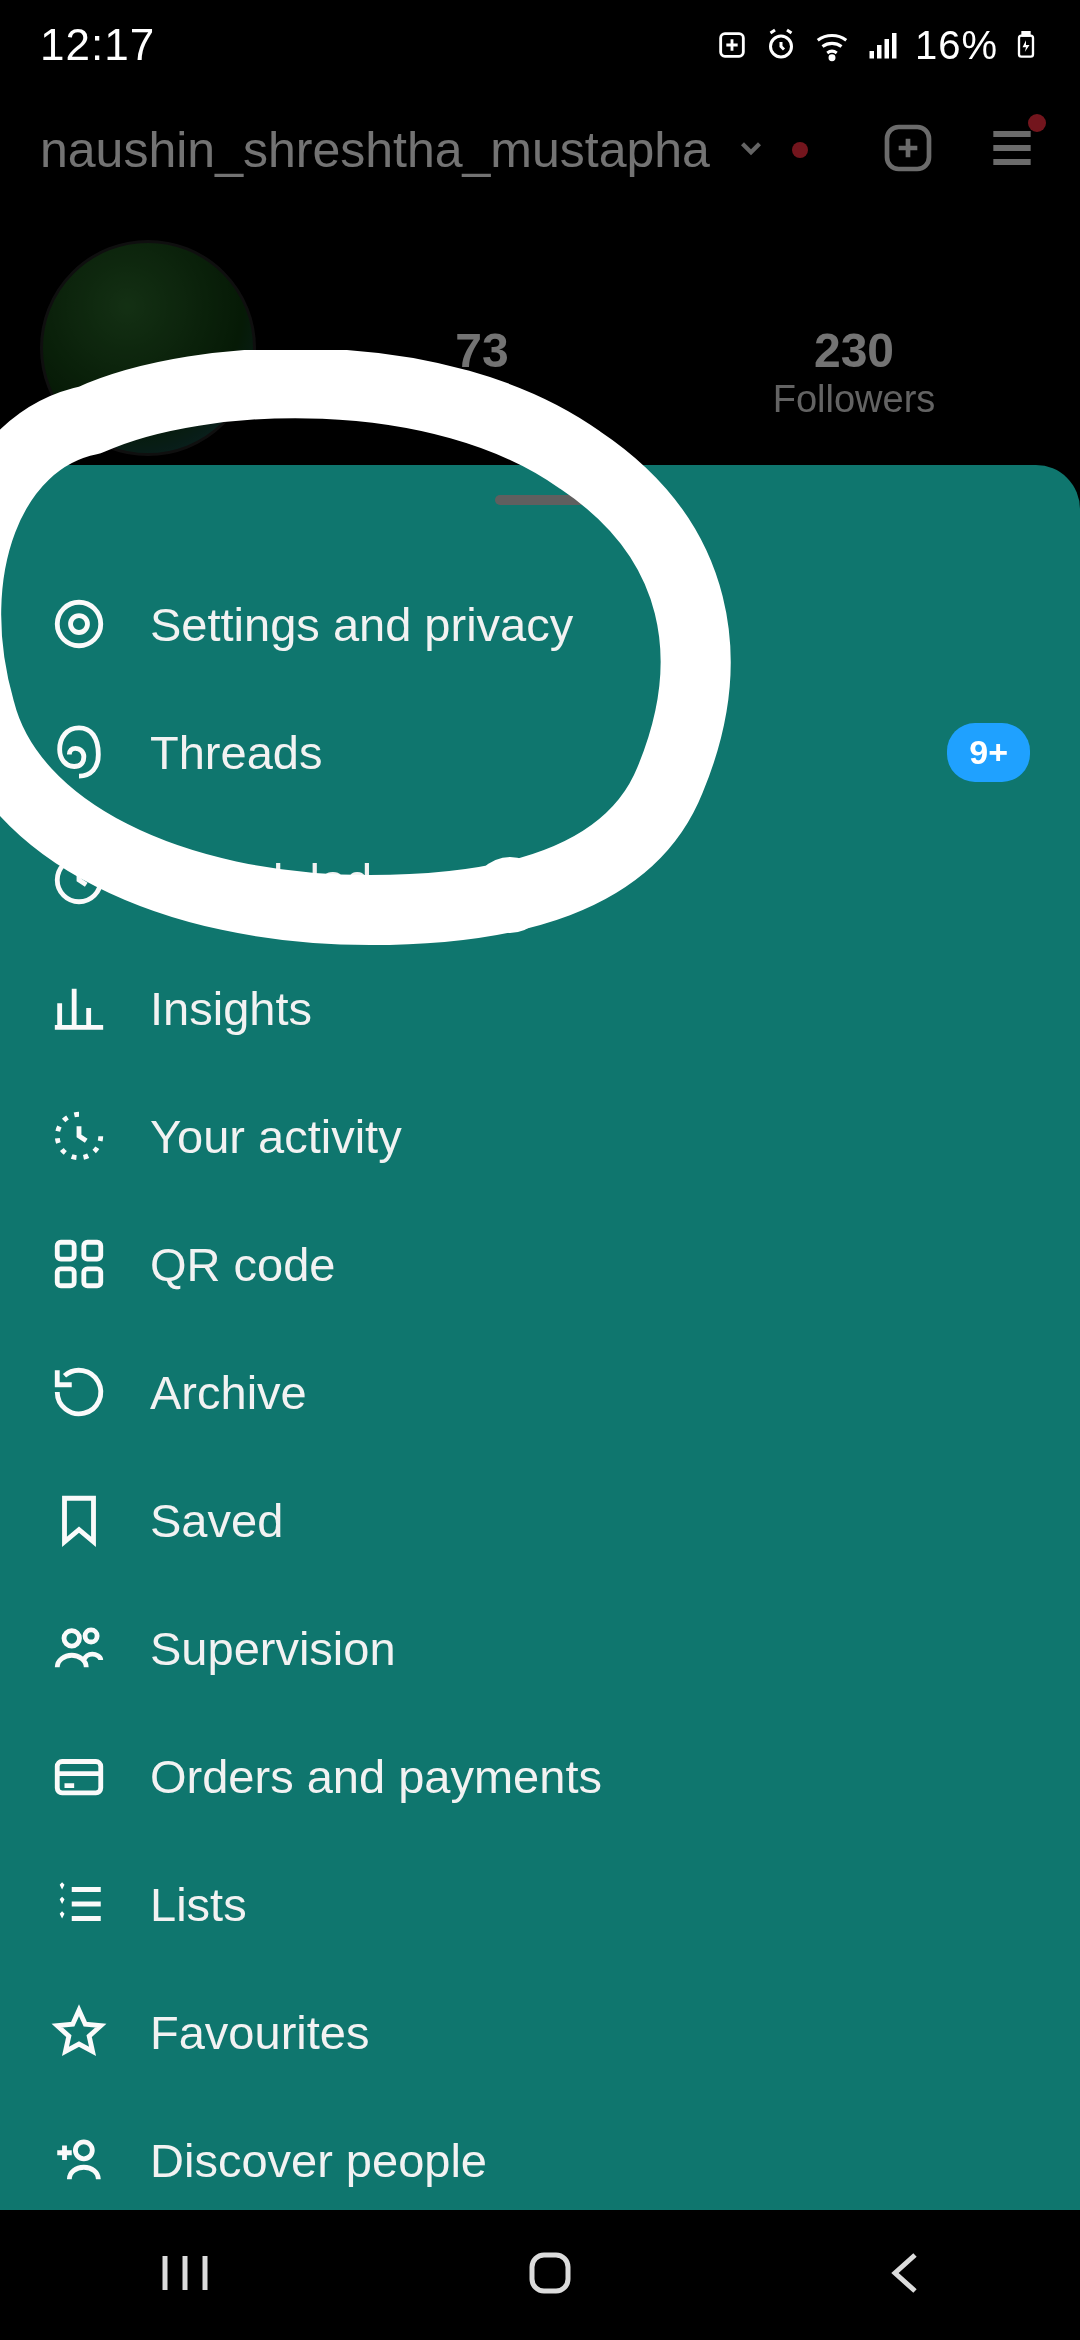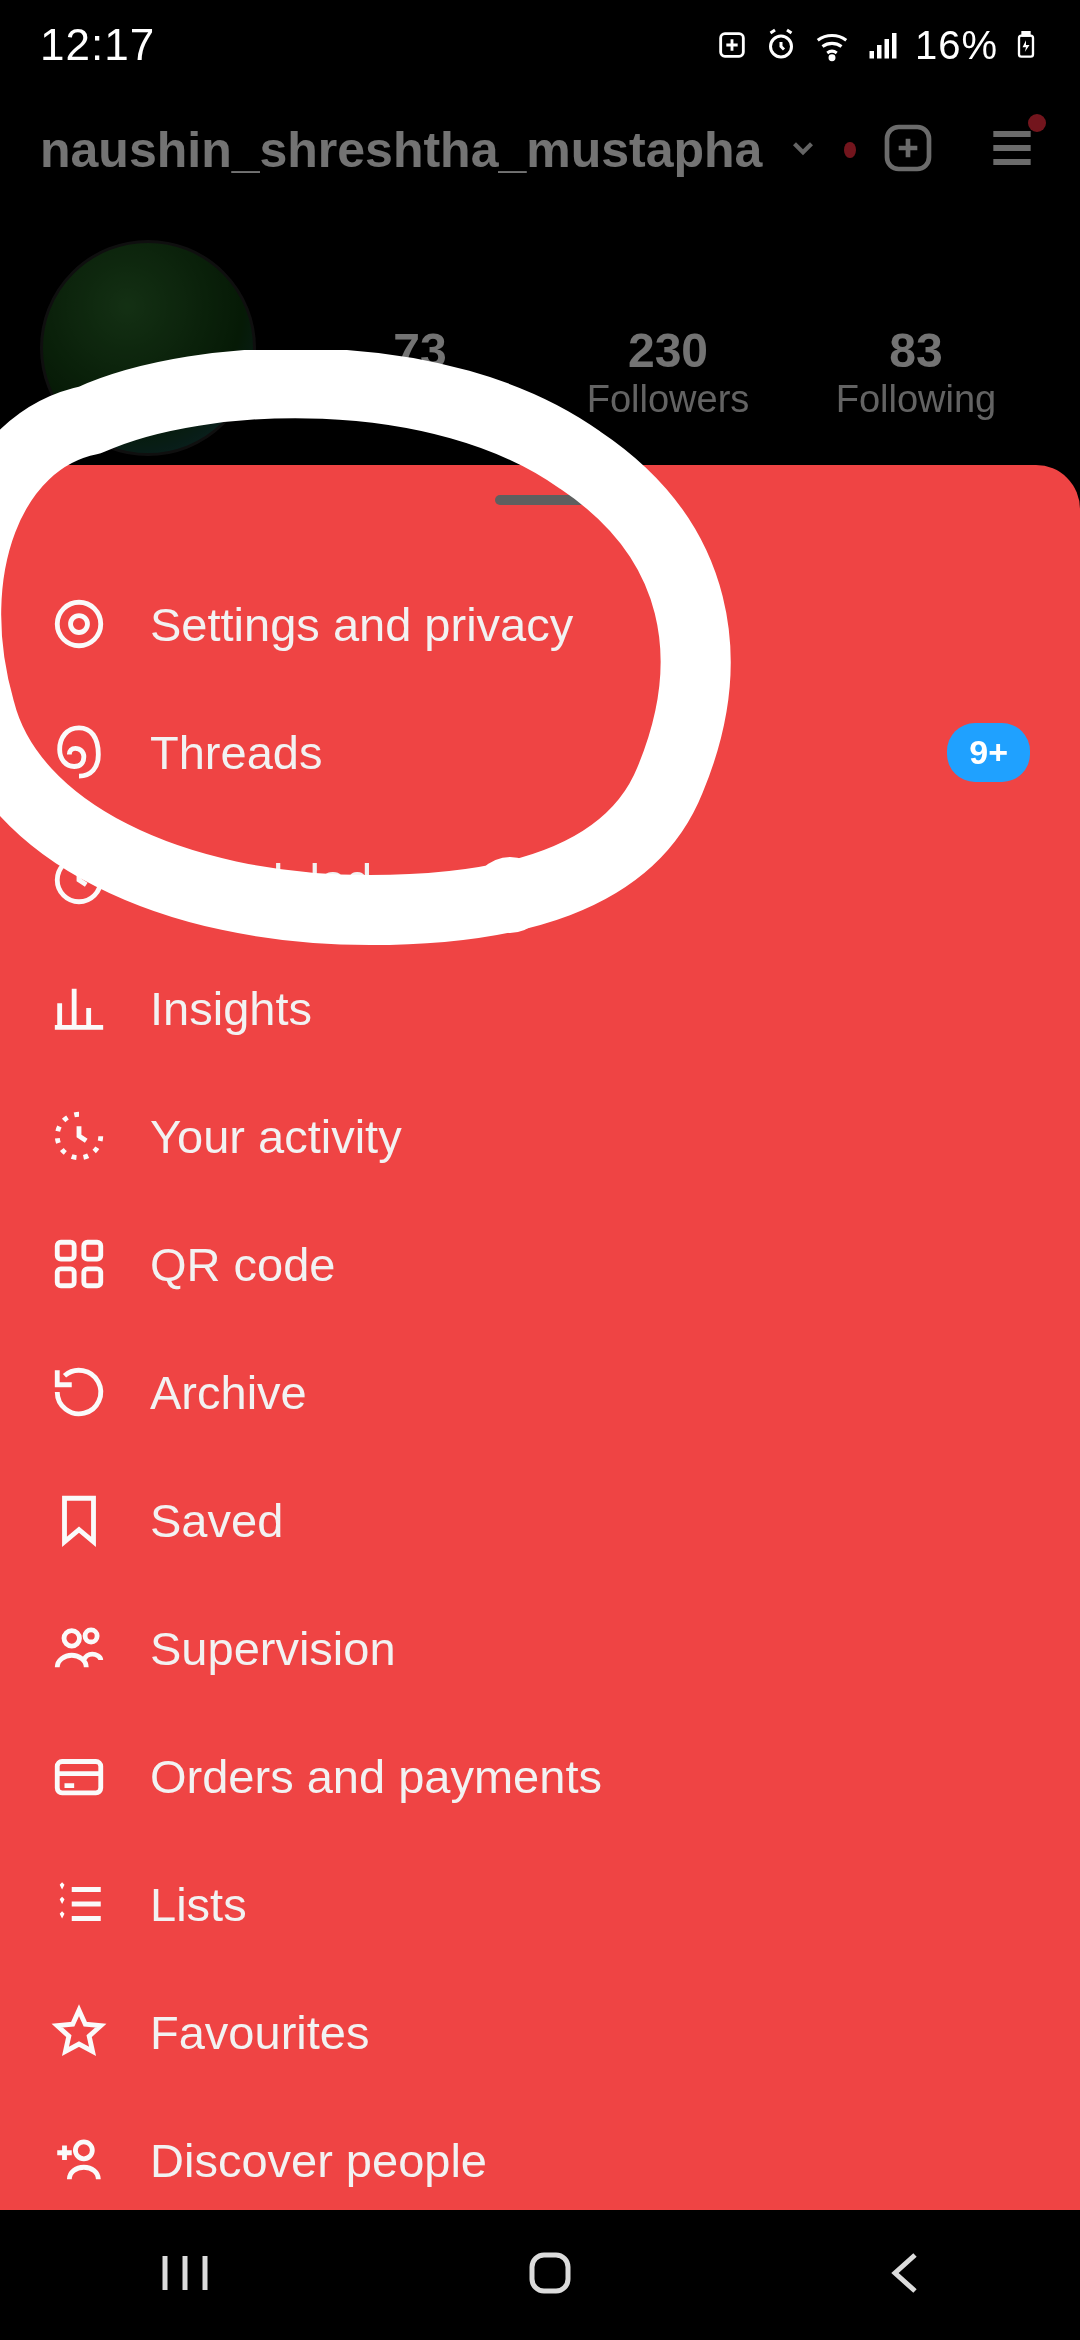--- a/index.html
+++ b/index.html
@@ -40,21 +40,21 @@
     padding: 30px 40px 0 40px;
     opacity: 0.45;
   }
   .username-row {
     display: flex;
     align-items: center;
     gap: 24px;
   }
   .username {
     font-size: 50px;
-    font-weight: 700;
+    font-weight: 400;
     color: #fff;
   }
   .chevron-down svg { width: 34px; height: 34px; }
   .red-dot {
     width: 16px; height: 16px; border-radius: 50%; background: #ff3040;
   }
   .header-actions {
     margin-left: auto;
     display: flex;
     align-items: center;
@@ -92,21 +92,21 @@
   .stat-label {
     font-size: 38px;
     color: #dcdcdc;
   }
 
   
   .sheet {
     position: absolute;
     left: 0; right: 0; bottom: 130px; 
     top: 465px;
-    background: #ef4444;
+    background: #0f766e;
     border-top-left-radius: 44px;
     border-top-right-radius: 44px;
     padding: 30px 0 10px 0;
     z-index: 5;
   }
   .sheet-handle {
     width: 90px; height: 10px; border-radius: 6px;
     background: #5f5f5f; margin: 0 auto 55px auto;
   }
   .menu-item {
@@ -229,24 +229,20 @@
   <div class="stats-row">
     <div class="avatar"></div>
     <div class="stat-block">
       <div class="stat-number">73</div>
       <div class="stat-label">Posts</div>
     </div>
     <div class="stat-block">
       <div class="stat-number">230</div>
       <div class="stat-label">Followers</div>
     </div>
-    <div class="stat-block">
-      <div class="stat-number">83</div>
-      <div class="stat-label">Following</div>
-    </div>
   </div>
 </div>
 
 <div class="sheet">
   <div class="sheet-handle"></div>
 
   <div class="menu-item">
     <span class="menu-icon">
       <svg viewBox="0 0 24 24" fill="none" stroke-width="2">
           <circle cx="12" cy="12" r="9"></circle>

